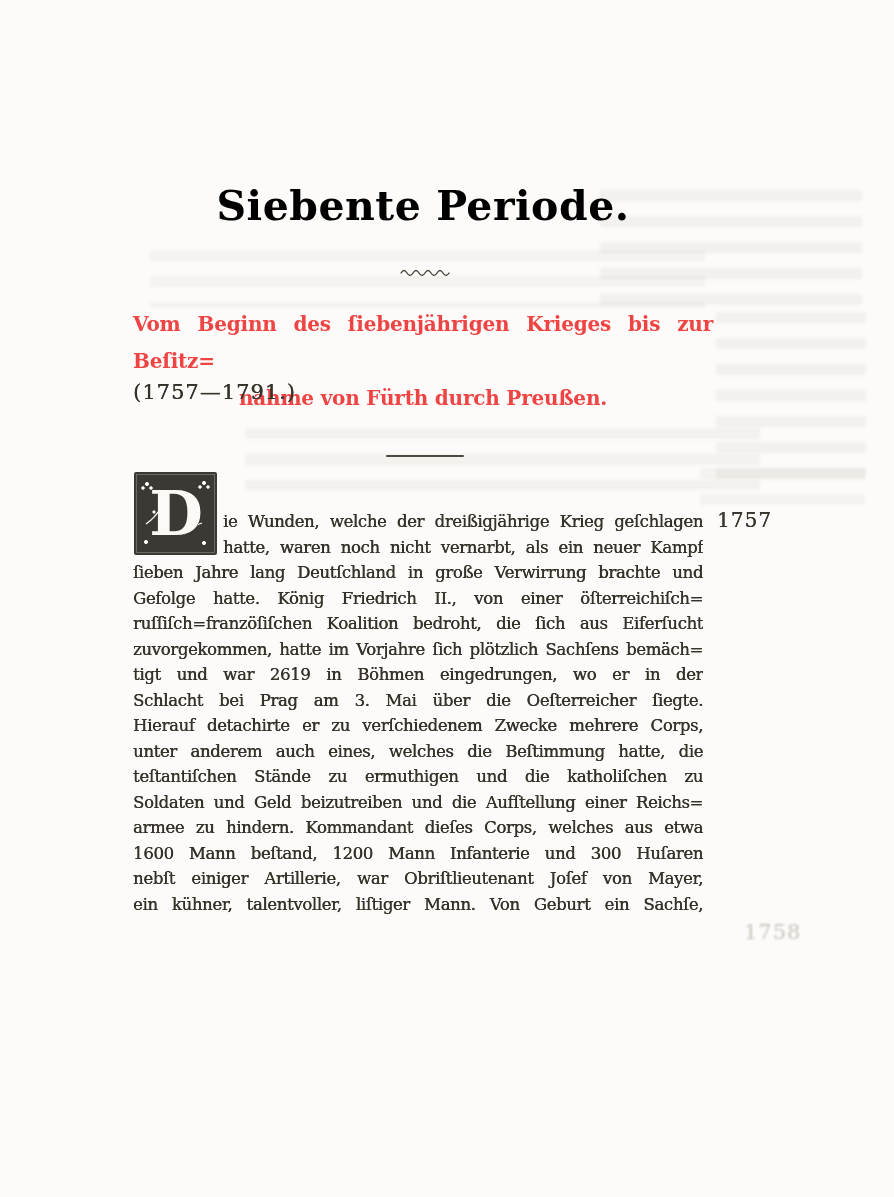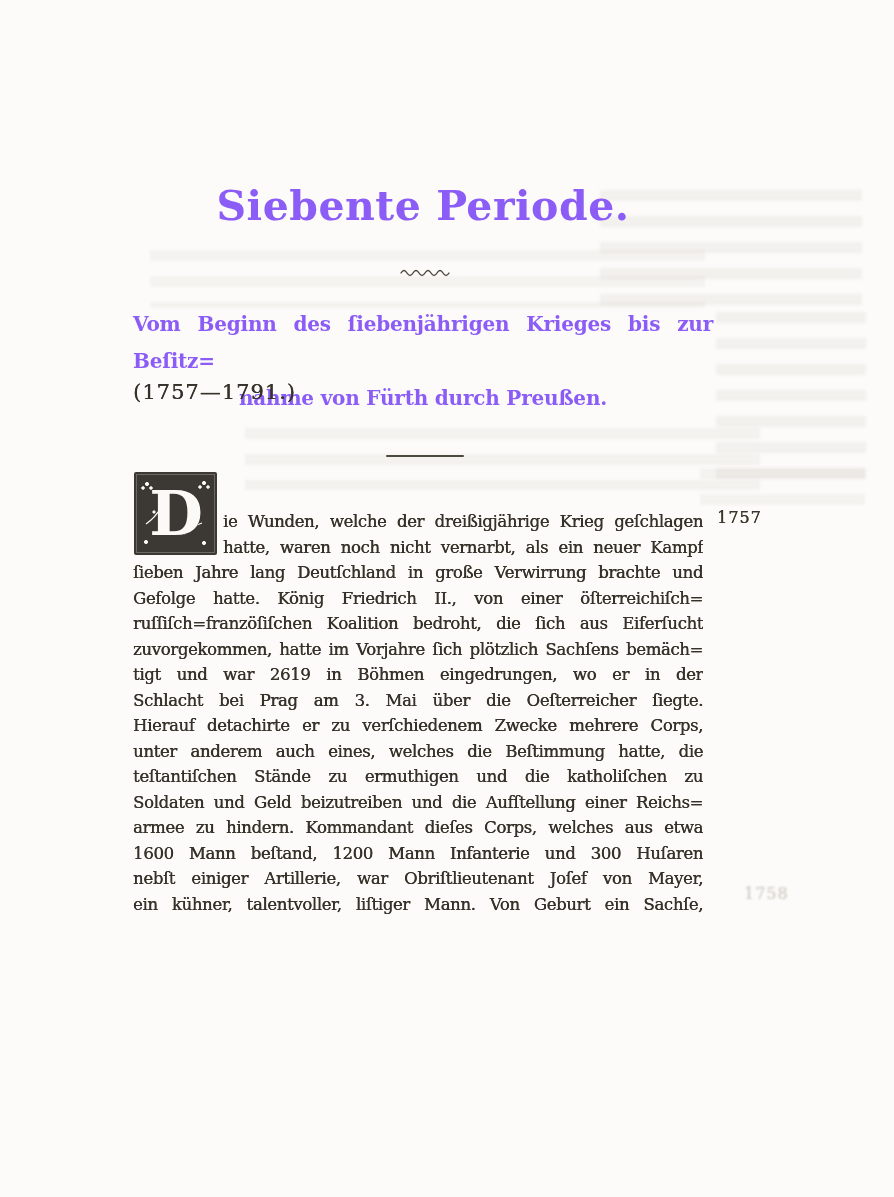--- a/index.html
+++ b/index.html
@@ -25,52 +25,52 @@
     pointer-events: none;
   }
   #bleedA { left:600px; top:190px; width:262px; height:115px; }
   #bleedB { left:716px; top:312px; width:150px; height:170px; }
   #bleedC { left:150px; top:250px; width:555px; height:58px; opacity:.45; }
   #bleedD { left:245px; top:428px; width:515px; height:62px; opacity:.5; }
   #bleedE { left:700px; top:468px; width:165px; height:38px; opacity:.45; }
 
   .bleed-year {
     position: absolute;
-    left: 744px; top: 884px;
-    font-size: 16px;
+    left: 744px; top: 920px;
+    font-size: 21px;
     letter-spacing: 1px;
     color: rgba(150,142,128,0.5);
     filter: blur(0.8px);
     text-align: center;
   }
 
   
   .title {
     position: absolute;
     left: 133px; top: 182px;
     width: 580px;
     margin: 0;
     text-align: center;
     font-size: 41px;
     font-weight: bold;
     letter-spacing: 0.5px;
-    color: #8b5cf6;
+    color: #000000;
   }
 
   .squiggle { position: absolute; left: 399px; top: 266px; }
 
   .subtitle {
     position: absolute;
     left: 133px; top: 306px;
     width: 580px;
     font-size: 20px;
     font-weight: bold;
     letter-spacing: -0.2px;
     line-height: 37px;
-    color: #8b5cf6;
+    color: #ef4444;
   }
   .subtitle .l1 { text-align: justify; text-align-last: justify; }
   .subtitle .l2 { text-align: center; }
 
   .daterange {
     position: absolute;
     left: 133px; top: 380px;
     width: 580px;
     font-size: 21px;
     letter-spacing: 1px;
@@ -102,21 +102,21 @@
     text-align: justify;
     text-align-last: justify;
   }
   .line.indent { padding-left: 90px; }
 
   .dropcap { position: absolute; left: 1px; top: -37px; }
 
   .margin-year {
     position: absolute;
     left: 717px; top: 508px;
-    font-size: 16px;
+    font-size: 20px;
     letter-spacing: 1px;
     color: #3a352c;
     text-shadow: 0.3px 0 currentColor;
     text-align: right;
   }
 </style>
 </head>
 <body>
 
 <div class="page">

